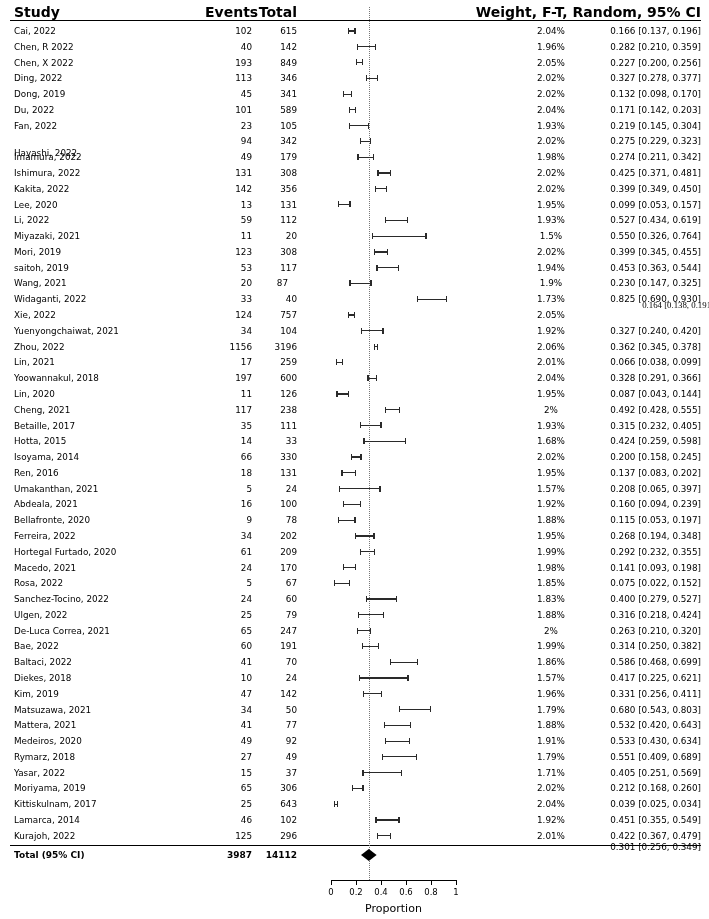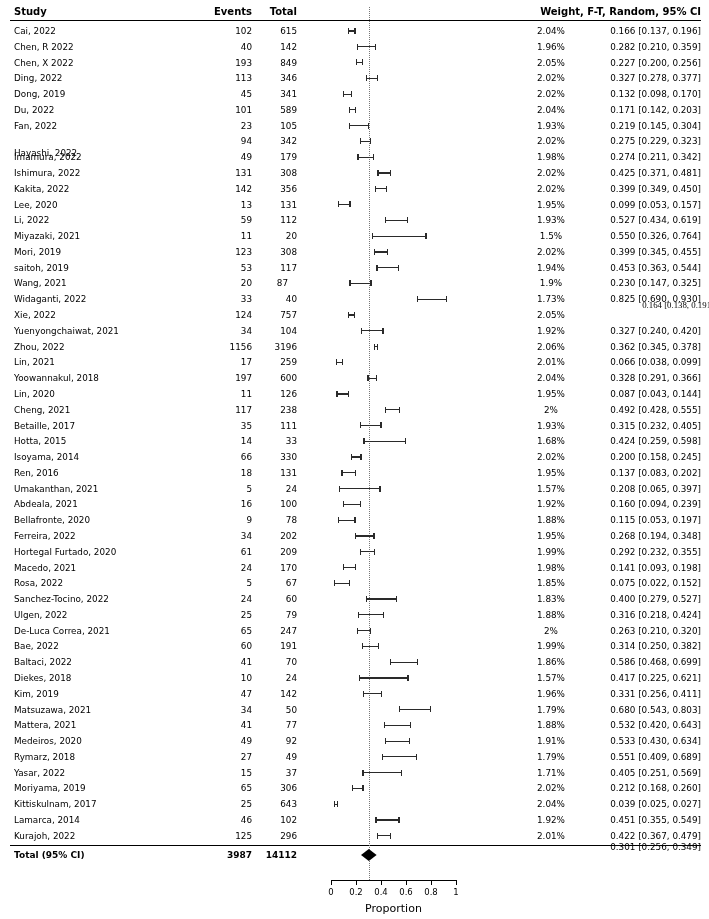--- a/index.html
+++ b/index.html
@@ -2,21 +2,21 @@
 <html><head>
 <meta charset="utf-8">
 <style>
   * { margin:0; padding:0; box-sizing:border-box; }
   html,body { background:#ffffff; }
   .canvas {
     position:relative; width:709px; height:919px; background:#ffffff;
     font-family:"DejaVu Sans","Liberation Sans",sans-serif; color:#000;
     overflow:hidden;
   }
-  .hdr { position:absolute; font-weight:bold; font-size:10px; line-height:12px; white-space:nowrap; }
+  .hdr { position:absolute; font-weight:bold; font-size:14px; line-height:12px; white-space:nowrap; }
   .row-text { position:absolute; font-size:8.8px; line-height:12px; white-space:nowrap; z-index:3; }
   .r { text-align:right; }
   .c { text-align:center; }
   .rule { position:absolute; left:10px; width:691px; height:1px; background:#000; }
   .ci-bar { position:absolute; height:1.2px; background:#2a2a2a; z-index:2; }
   .ci-bar::before, .ci-bar::after {
     content:""; position:absolute; width:1.2px; height:6px; top:-2.5px; background:#2a2a2a;
   }
   .ci-bar::before { left:0; }
   .ci-bar::after { right:0; }
@@ -346,21 +346,21 @@
     <div class="row-text" style="left: 14px; top: 782.44px;">Moriyama, 2019</div>
     <div class="row-text r" style="left: 205px; top: 782.44px; width: 47px;">65</div>
     <div class="row-text r" style="left: 245px; top: 782.44px; width: 52px;">306</div>
     <div class="row-text c" style="left: 519px; top: 782.44px; width: 64px;">2.02%</div>
     <div class="row-text r" style="left: 561px; top: 782.44px; width: 140px;">0.212 [0.168, 0.260]</div>
     <div class="ci-bar" style="left: 352px; top: 787.84px; width: 11.5px;"></div>
     <div class="row-text" style="left: 14px; top: 798.22px;">Kittiskulnam, 2017</div>
     <div class="row-text r" style="left: 205px; top: 798.22px; width: 47px;">25</div>
     <div class="row-text r" style="left: 245px; top: 798.22px; width: 52px;">643</div>
     <div class="row-text c" style="left: 519px; top: 798.22px; width: 64px;">2.04%</div>
-    <div class="row-text r" style="left: 561px; top: 798.22px; width: 140px;">0.039 [0.025, 0.027]</div>
+    <div class="row-text r" style="left: 561px; top: 798.22px; width: 140px;">0.039 [0.025, 0.034]</div>
     <div class="ci-bar" style="left: 334.125px; top: 803.62px; width: 3.75px;"></div>
     <div class="row-text" style="left: 14px; top: 814px;">Lamarca, 2014</div>
     <div class="row-text r" style="left: 205px; top: 814px; width: 47px;">46</div>
     <div class="row-text r" style="left: 245px; top: 814px; width: 52px;">102</div>
     <div class="row-text c" style="left: 519px; top: 814px; width: 64px;">1.92%</div>
     <div class="row-text r" style="left: 561px; top: 814px; width: 140px;">0.451 [0.355, 0.549]</div>
     <div class="ci-bar" style="left: 375.375px; top: 819.4px; width: 24.25px;"></div>
     <div class="row-text" style="left: 14px; top: 829.78px;">Kurajoh, 2022</div>
     <div class="row-text r" style="left: 205px; top: 829.78px; width: 47px;">125</div>
     <div class="row-text r" style="left: 245px; top: 829.78px; width: 52px;">296</div>

